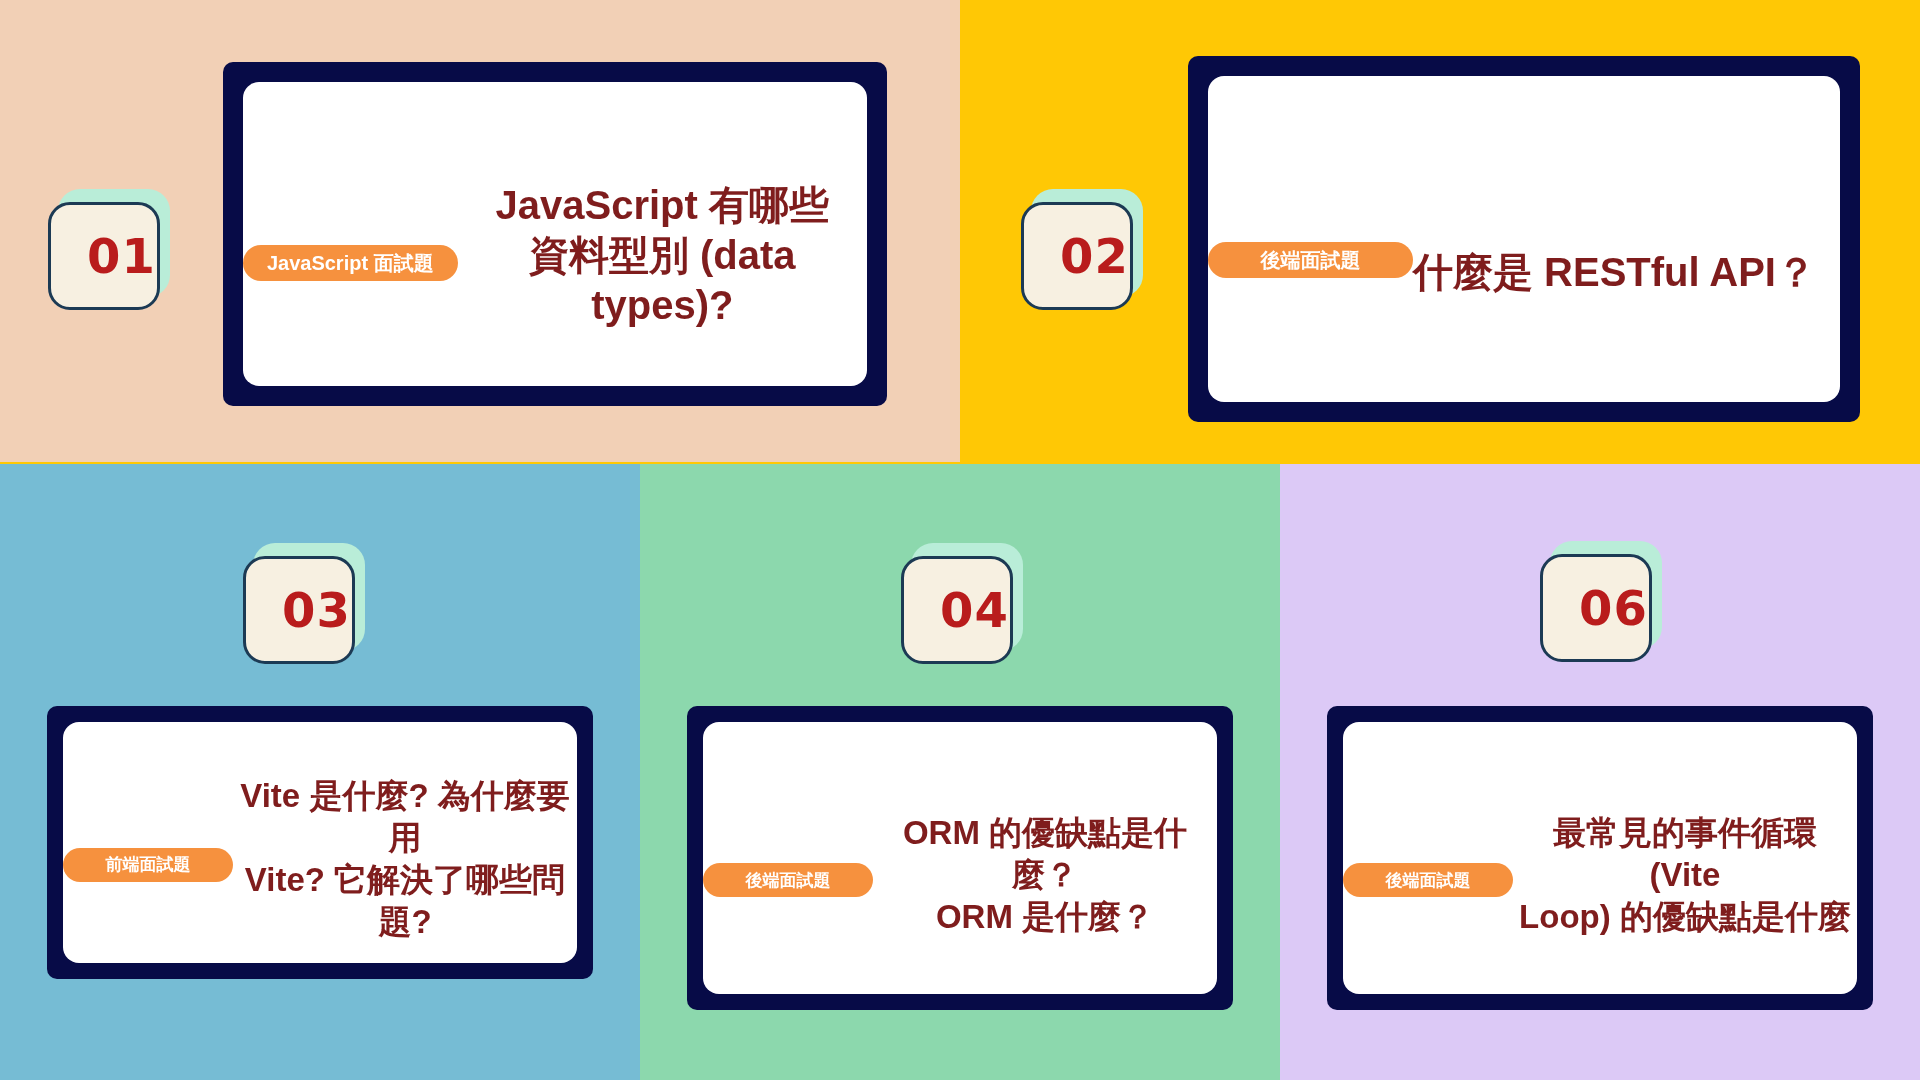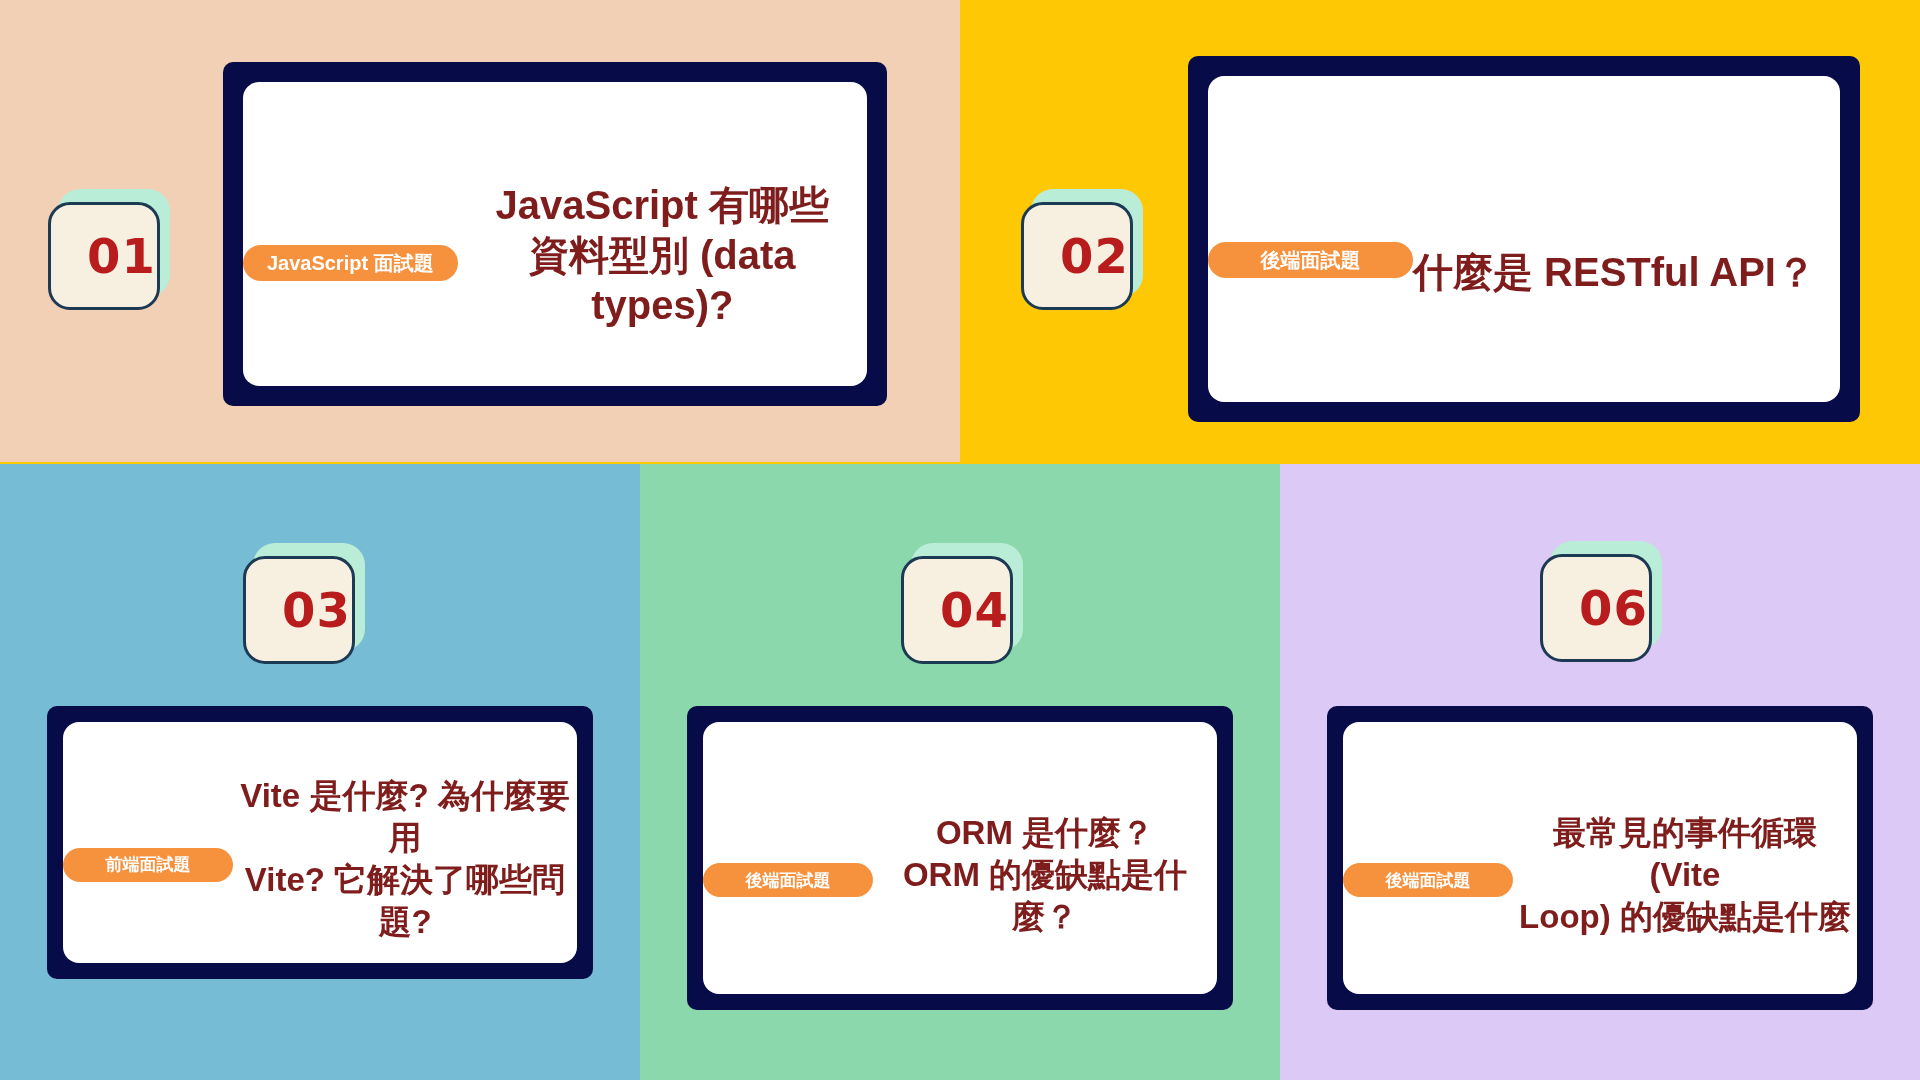--- a/index.html
+++ b/index.html
@@ -121,22 +121,22 @@
   <div class="badge b3">
     <span class="badge-num">03</span>
   </div>
 
   <div class="card card-bot c4">
     <div class="card-inner">
       <div class="pill pill-bot">
         <span>後端面試題</span>
       </div>
       <div class="title">
+        <span>ORM 的優缺點是什麼？</span>
         <span>ORM 是什麼？</span>
-        <span>ORM 的優缺點是什麼？</span>
       </div>
     </div>
   </div>
   <div class="badge b4">
     <span class="badge-num">04</span>
   </div>
 
   <div class="card card-bot c5">
     <div class="card-inner">
       <div class="pill pill-bot">

